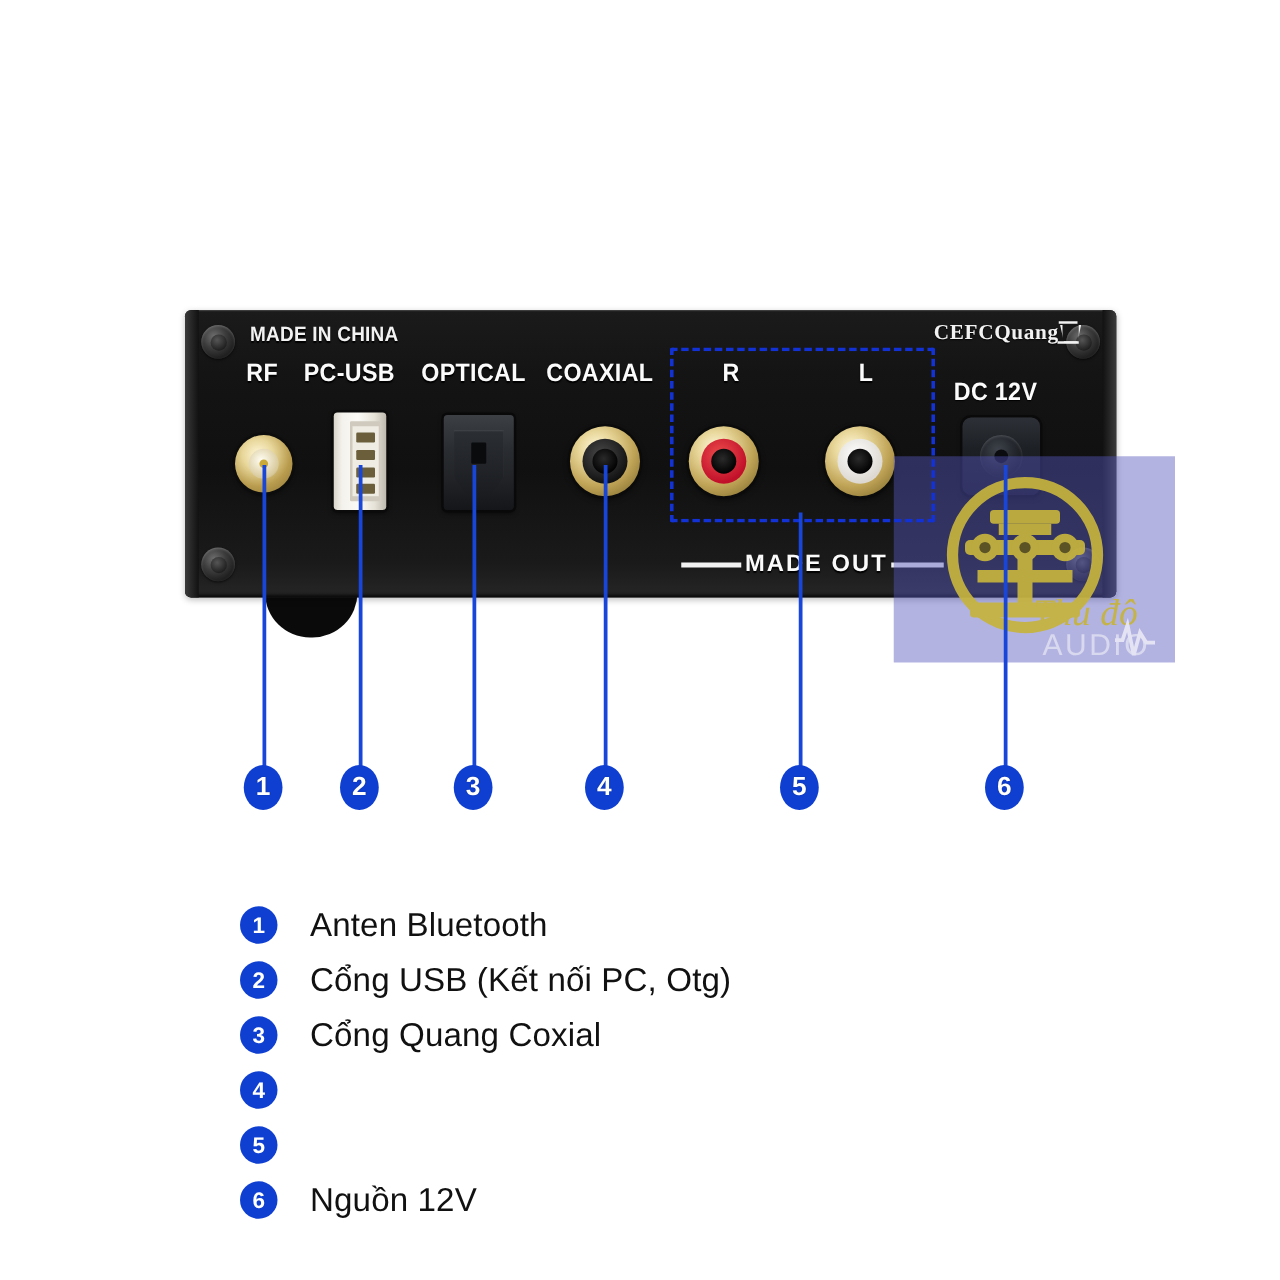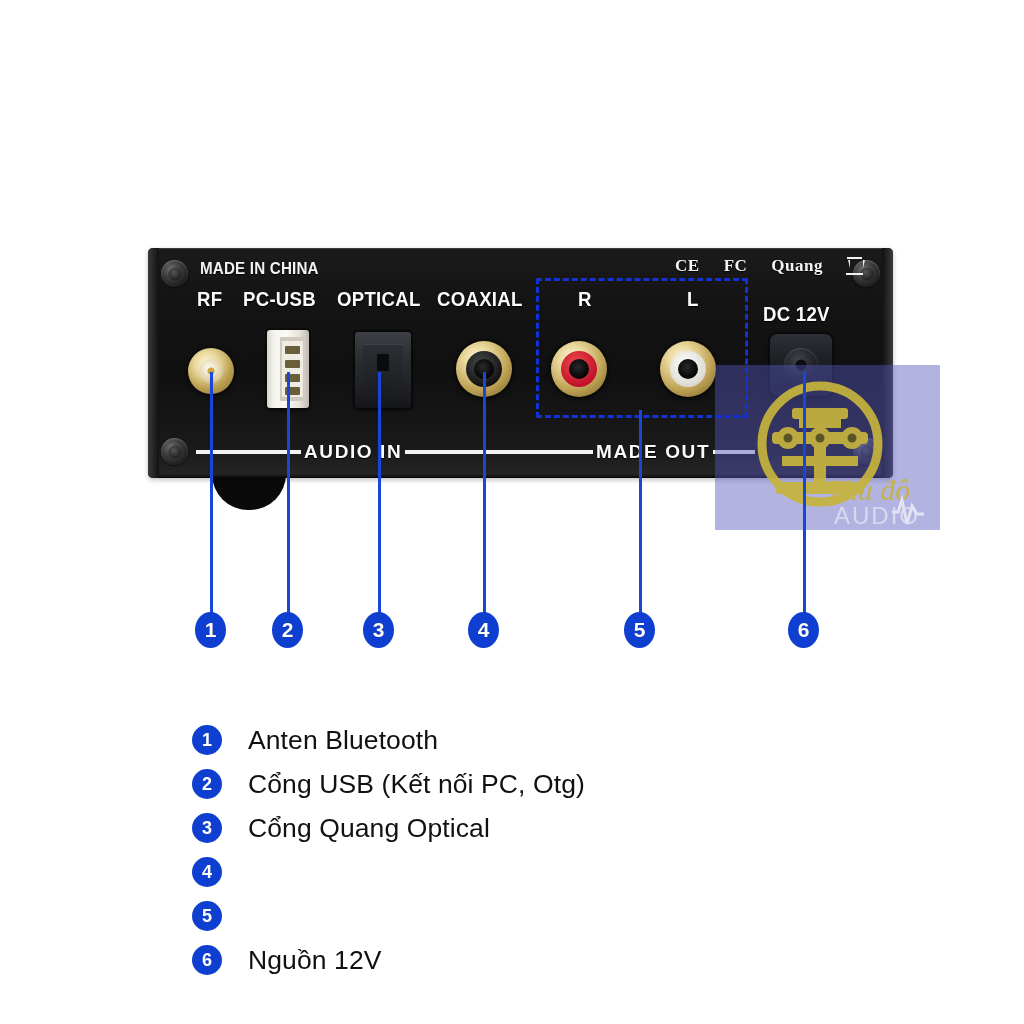--- a/index.html
+++ b/index.html
@@ -38,21 +38,21 @@
     background:#0a0a0a;border-radius:0 0 40px 40px;}
 
   
   .made{position:absolute;left:200px;top:259px;color:#f2f2f2;
     font-size:16.5px;font-weight:bold;letter-spacing:.2px;
     font-family:"Liberation Sans Narrow","Liberation Sans",sans-serif;
     transform:scaleX(.92);transform-origin:left center;
     text-shadow:0 1px 1px #000;white-space:nowrap;}
   .certs{position:absolute;right:162px;top:256px;color:#f2f2f2;
     font-size:17px;font-weight:bold;letter-spacing:.5px;white-space:nowrap;
-    display:flex;align-items:center;gap:24px;text-shadow:0 1px 1px #000;}
+    display:flex;align-items:center;gap:0;text-shadow:0 1px 1px #000;}
   .cert-it{font-family:"Liberation Serif",serif;font-weight:bold;}
   .weee{display:inline-block;width:15px;height:19px;position:relative;}
   .weee .bin{position:absolute;left:1px;top:3px;width:13px;height:13px;
     border:2px solid #f2f2f2;border-top:none;
     clip-path:polygon(0 0,100% 0,80% 100%,20% 100%);}
   .weee .lid{position:absolute;left:0;top:0;width:15px;height:2.5px;background:#f2f2f2;}
   .weee .bar{position:absolute;left:-1px;top:16px;width:17px;height:2.5px;background:#f2f2f2;}
 
   .plabel{position:absolute;color:#fbfbfb;font-weight:bold;
     font-family:"Liberation Sans Narrow","Liberation Sans",sans-serif;
@@ -210,25 +210,20 @@
   <div class="rca white" style="left:660px;top:341px;">
     <div class="ring"></div>
       <div class="hole"></div>
   </div>
 
   <div class="dcjack" style="left:770px;top:334px;">
     <div class="barrel"></div>
       <div class="pin"></div>
   </div>
 
-  <div class="silk" style="left:196px;">
-    <span class="rule" style="width:105px;"></span>
-    <span style="padding:0 3px;">AUDIO IN</span>
-    <span class="rule" style="width:155px;"></span>
-  </div>
   <div class="silk" style="left:545px;">
     <span class="rule" style="width:48px;"></span>
     <span style="padding:0 3px;">MADE OUT</span>
     <span class="rule" style="width:42px;"></span>
   </div>
 
   <div class="wm"></div>
   <svg class="wm-emblem" viewBox="0 0 185 160">
     <g fill="none" stroke="#c6b43c" stroke-width="9">
       <circle cx="78" cy="72" r="58"></circle>
@@ -274,21 +269,21 @@
     <div class="lrow">
       <div class="lnum">1</div>
       <div class="ltext">Anten Bluetooth</div>
     </div>
     <div class="lrow">
       <div class="lnum">2</div>
       <div class="ltext">Cổng USB (Kết nối PC, Otg)</div>
     </div>
     <div class="lrow">
       <div class="lnum">3</div>
-      <div class="ltext">Cổng Quang Optical</div>
+      <div class="ltext">Cổng Quang Coxial</div>
     </div>
     <div class="lrow">
       <div class="lnum">4</div>
     </div>
     <div class="lrow">
       <div class="lnum">5</div>
     </div>
     <div class="lrow">
       <div class="lnum">6</div>
       <div class="ltext">Nguồn 12V</div>

